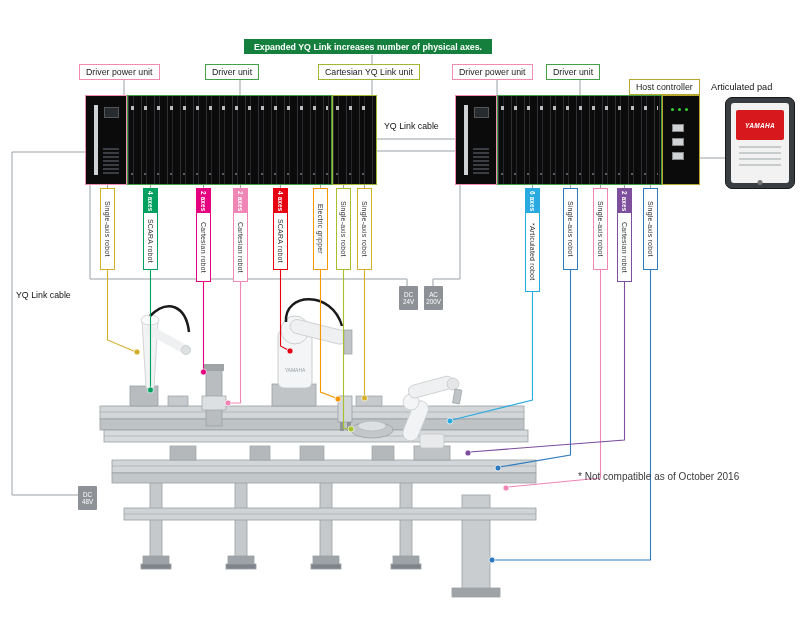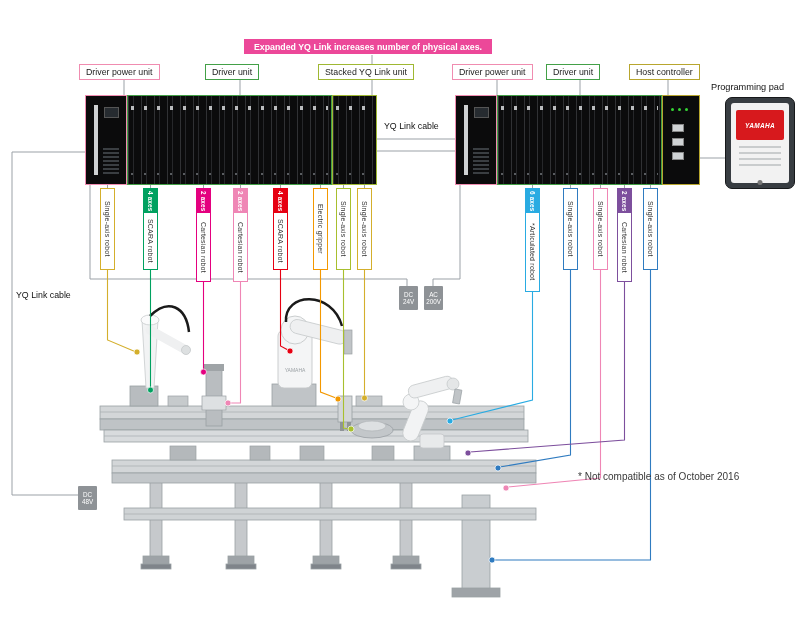--- a/index.html
+++ b/index.html
@@ -2,21 +2,21 @@
 <html><head>
 <meta charset="utf-8">
 <style>
   html,body{margin:0;padding:0;background:#fff}
   .canvas{position:relative;width:800px;height:632px;background:#fff;overflow:hidden;
           font-family:"Liberation Sans",sans-serif}
   .art{position:absolute;left:0;top:0;width:800px;height:632px}
 
   .title-banner{position:absolute;left:72px;top:5px;width:618px;height:23px;background:#18409a;
     color:#fff;font-size:13.5px;font-weight:bold;display:flex;align-items:center;justify-content:center}
-  .callout{position:absolute;left:244px;top:39px;width:248px;height:15px;background:#ec4899;
+  .callout{position:absolute;left:244px;top:39px;width:248px;height:15px;background:#15803d;
     color:#fff;font-size:8.8px;font-weight:bold;display:flex;align-items:center;justify-content:center}
 
   .unit-label{position:absolute;top:64px;height:16px;background:#fff;border:1px solid var(--c,#999);
     color:#222;font-size:8.8px;display:flex;align-items:center;justify-content:center;
     padding:0 6px;box-sizing:border-box;white-space:nowrap}
 
   .rack{position:absolute;top:95px;height:90px;display:flex}
   .rack-left{left:85px;width:292px}
   .rack-right{left:455px;width:245px}
   .rsec{height:100%;box-sizing:border-box;border:1px solid var(--c,#666);position:relative;background:#0b0b0c}
@@ -197,24 +197,24 @@
       <circle class="cdot" cx="468" cy="453" r="3" style="--c: #7d4f9d;"></circle>
       <path class="cline" d="M650.5,270 V560 L494,560" style="--c: #2f7bc0;"></path>
       <circle class="cdot" cx="492" cy="560" r="3" style="--c: #2f7bc0;"></circle>
     </g>
   </svg>
 
   <div class="callout">Expanded YQ Link increases number of physical axes.</div>
 
   <div class="unit-label" style="left: 79px; --c: #f08cb0;">Driver power unit</div>
   <div class="unit-label" style="left: 205px; --c: #43a047;">Driver unit</div>
-  <div class="unit-label" style="left: 318px; --c: #9fb832;">Stacked YQ Link unit</div>
+  <div class="unit-label" style="left: 318px; --c: #9fb832;">Cartesian YQ Link unit</div>
   <div class="unit-label" style="left: 452px; --c: #f08cb0;">Driver power unit</div>
   <div class="unit-label" style="left: 546px; --c: #43a047;">Driver unit</div>
-  <div class="unit-label" style="left: 629px; --c: #b8a62e;">Host controller</div>
+  <div class="unit-label" style="left: 629px; margin-top: 15px; --c: #b8a62e;">Host controller</div>
 
   <div class="rack rack-left">
     <div class="rsec sec-power-l" style="--c: #f08cb0;">
       <div class="psu-slot"></div>
       <div class="psu-scr"></div>
       <div class="psu-grid"></div>
     </div>
     <div class="rsec mods sec-mods-l" style="--c: #43a047;"></div>
     <div class="rsec mods sec-exp" style="--c: #9fb832;"></div>
   </div>
@@ -231,21 +231,21 @@
       <span class="led" style="left:15px;top:12px"></span>
       <span class="led" style="left:22px;top:12px"></span>
       <span class="port" style="left:9px;top:28px"></span>
       <span class="port" style="left:9px;top:42px"></span>
       <span class="port" style="left:9px;top:56px"></span>
     </div>
   </div>
 
   <div class="yq-top-label">YQ Link cable</div>
   <div class="yq-left-label">YQ Link cable</div>
-  <div class="pad-label">Programming pad</div>
+  <div class="pad-label">Articulated pad</div>
 
   <div class="tablet">
     <div class="tablet-screen">
       <div class="pad-red">
         <span class="pad-brand">YAMAHA</span>
       </div>
       <div class="pad-lines"></div>
     </div>
     <div class="pad-home"></div>
   </div>

